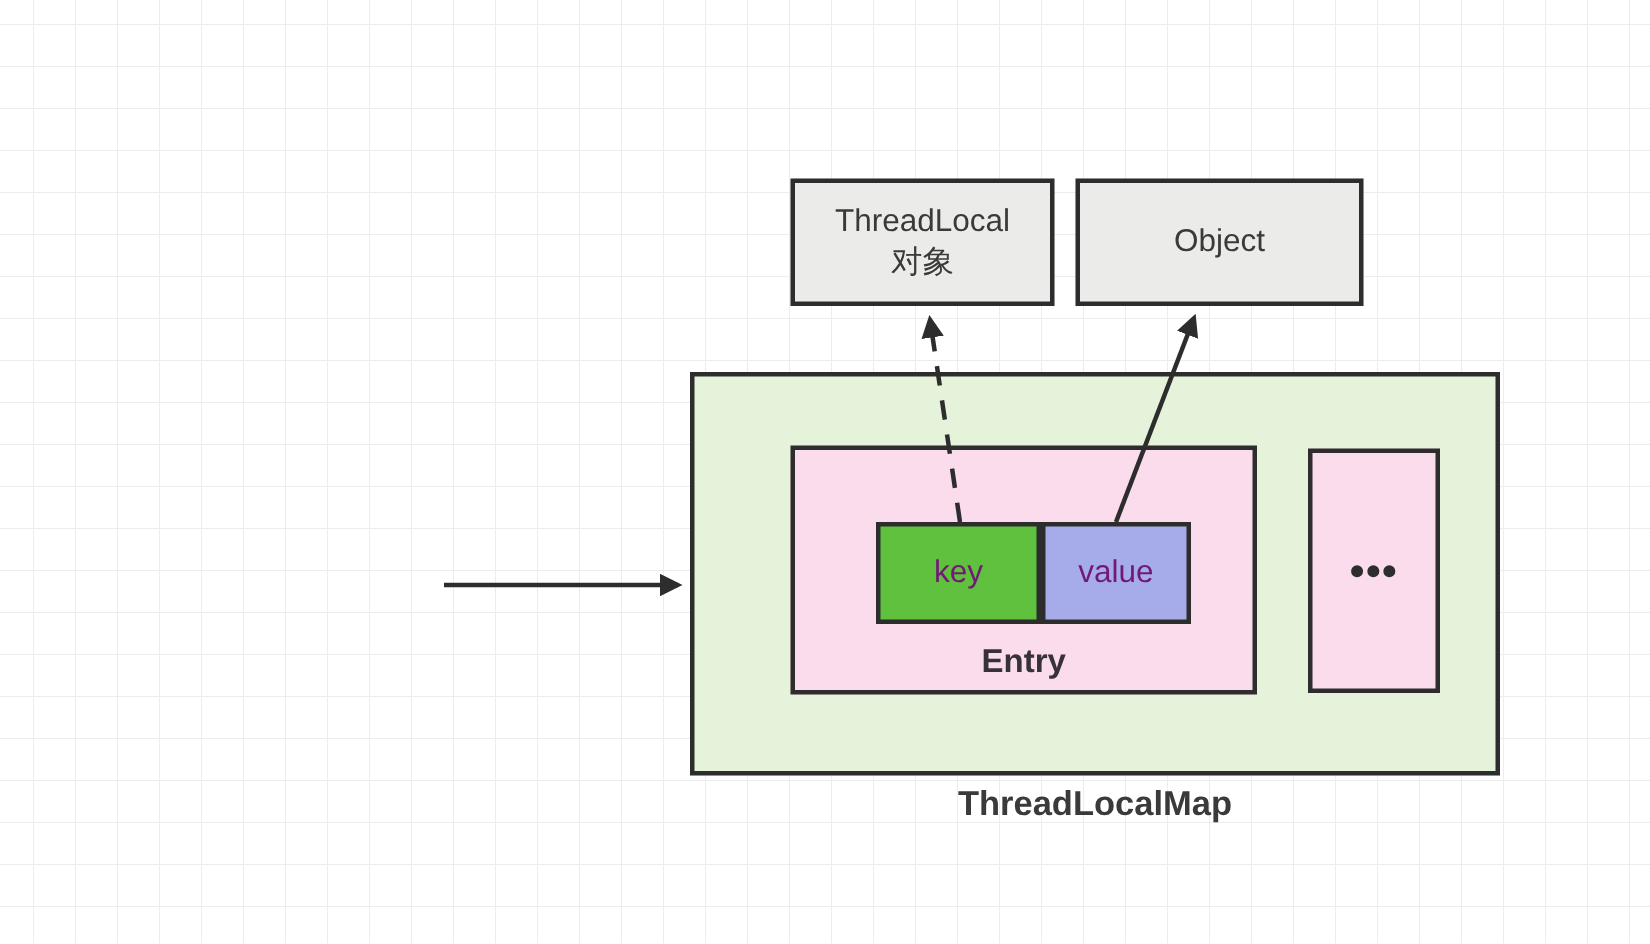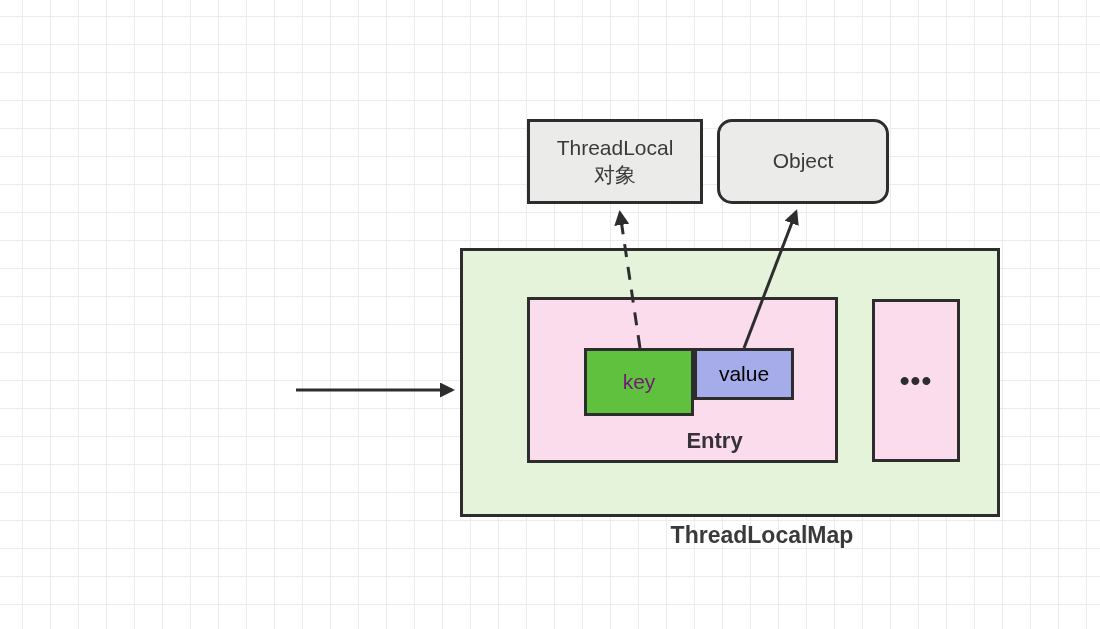--- a/index.html
+++ b/index.html
@@ -23,37 +23,36 @@
     display: flex;
     align-items: center;
     justify-content: center;
     text-align: center;
     color: #3a3a3a;
     white-space: pre-line;
     line-height: 1.25;
   }
   .gray-box  { background: #ebebe9; font-size: 21px; }
   .box-threadlocal { left: 527px; top: 119px; width: 176px; height: 85px; }
-  .box-object      { left: 717px; top: 119px; width: 172px; height: 85px; border-radius: 15px; }
+  .box-object      { left: 717px; top: 119px; width: 192px; height: 85px; }
   .box-thread      { left: 101px; top: 350px; width: 192px; height: 80px; }
 
   .map-box   { left: 460px; top: 248px; width: 540px; height: 269px; background: #e4f3da; }
   .entry-box { left: 527px; top: 297px; width: 311px; height: 166px; background: #fbdcec; }
   .more-box  { left: 872px; top: 299px; width: 88px;  height: 163px; background: #fbdcec;
                font-size: 28px; font-weight: bold; color: #2d2d2d; letter-spacing: 1px; }
 
   .key-box   { left: 584px; top: 348px; width: 110px; height: 68px; background: #5fc13d; font-size: 21px; color: #701a75; }
-  .value-box { left: 694px; top: 348px; width: 100px; height: 52px; background: #a6ace9; font-size: 21px; color: #000000; }
+  .value-box { left: 694px; top: 348px; width: 100px; height: 68px; background: #a6ace9; font-size: 21px; color: #701a75; }
 
   .caption {
     position: absolute;
     text-align: center;
     font-weight: bold;
     color: #37313b;
-    padding-left: 32px;
   }
   .entry-label { left: 527px; top: 428px; width: 311px; font-size: 22px; }
   .map-label   { left: 460px; top: 482px; width: 540px; font-size: 23px; color: #3a3a3a; margin-top: 40px; }
 
   .watermark {
     position: absolute;
     right: 16px;
     bottom: 16px;
     font-size: 19px;
     color: #c9c9c9;

